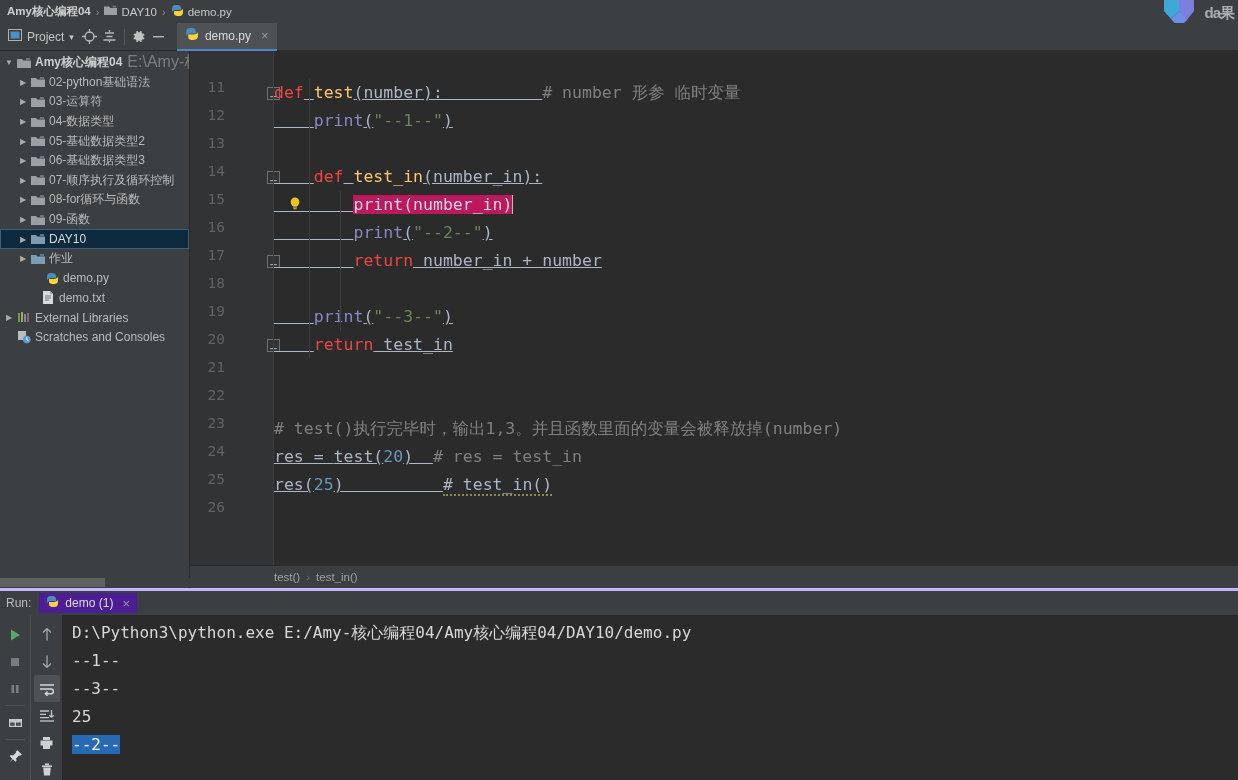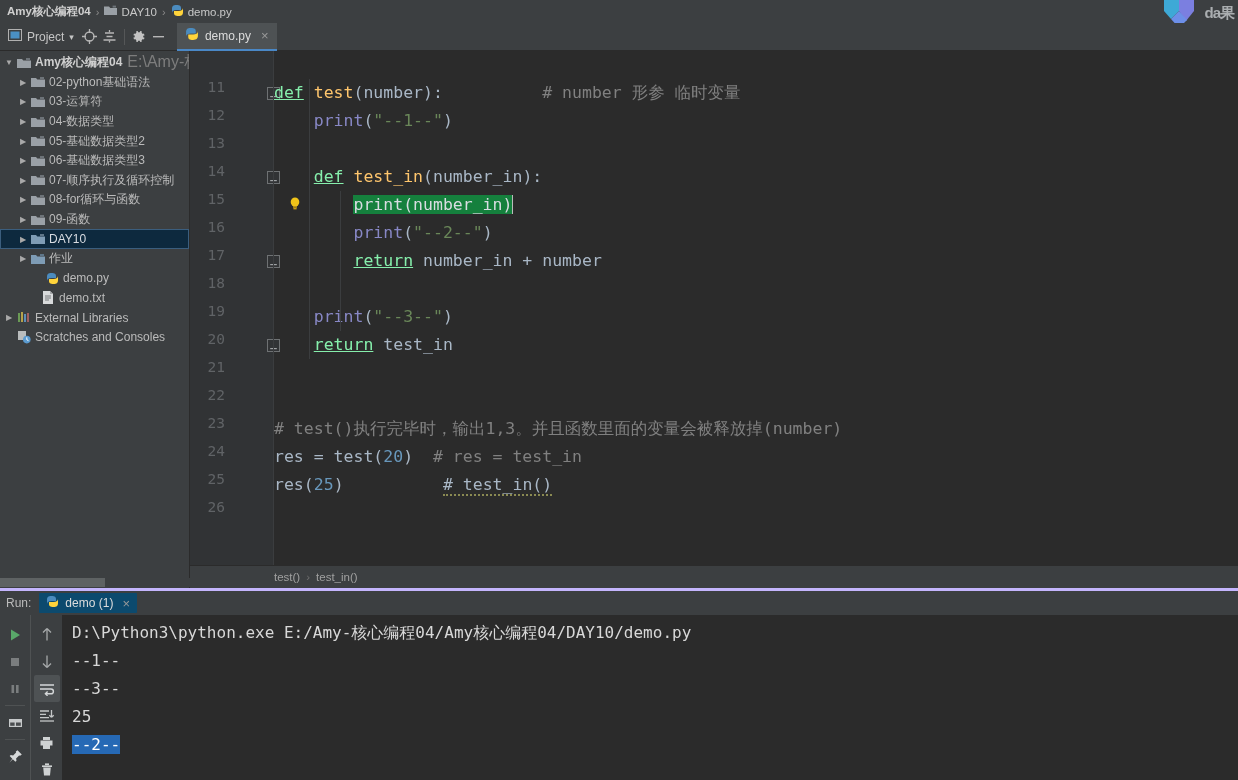--- a/index.html
+++ b/index.html
@@ -89,28 +89,28 @@
   .foldbar { position:absolute; left:83px; top:0; width:1px; height:537px; background:#3b3d3f; }
   .bulb { position:absolute; left:98px; font-size:13px; }
 
   .code {
     position:absolute; left:84px; top:0; width:964px; height:537px;
     font-family:"DejaVu Sans Mono", monospace; font-size:16.5px;
     line-height:28px; color:#a9b7c6; white-space:pre;
     padding-left:0px;
   }
   .cline { height:28px; white-space:pre; }
-  .kw   { color:#86efac;text-decoration:underline; }
+  .kw   { color:#ef4444; }
   .fn   { color:#ffc66d; }
   .str  { color:#6a8759; }
   .num  { color:#6897bb; }
   .cmt  { color:#808080; }
   .pf   { color:#8888c6; }
-  .def  { color:#a9b7c6; }
-  .sel  { background:#15803d; color:#d8dce2; }
+  .def  { color:#a9b7c6;text-decoration:underline; }
+  .sel  { background:#be185d; color:#d8dce2; }
   .caret { display:inline-block; width:1px; height:19px; background:#bbbbbb; vertical-align:-4px; }
   .squig { border-bottom:2px dotted #8a8a52; }
 
   
   .iguide { position:absolute; width:1px; background:#3b3d3f; }
 
   
   .edcrumb {
     position:absolute; left:190px; top:565px; width:1048px; height:23px;
     background:#3c3f41; display:flex; align-items:center; gap:6px;
@@ -121,21 +121,21 @@
 
   
   .runpanel {
     position:absolute; left:0; top:588px; width:1238px; height:192px;
     background:#3c3f41; border-top:3px solid #c4b5fd;
   }
   .runtabs { height:24px; display:flex; align-items:center; padding-left:6px; gap:8px; }
   .run-lbl { color:#bbbbbb; font-size:12px; }
   .run-tab {
     display:flex; align-items:center; gap:6px; padding:2px 7px;
-    background:#0c4a6e; color:#dcdcdc; font-size:12px; border-radius:1px;
+    background:#4c1d95; color:#dcdcdc; font-size:12px; border-radius:1px;
   }
   .run-tab .x { color:#999; font-size:13px; margin-left:3px; }
 
   .runbody { position:absolute; left:0; top:24px; width:1238px; height:168px; display:flex; }
   .rtoolA { width:30px; height:168px; background:#3c3f41; display:flex;
             flex-direction:column; align-items:center; padding-top:6px; gap:0px; }
   .rtoolB { width:32px; height:168px; background:#3c3f41; display:flex;
             flex-direction:column; align-items:center; padding-top:6px; gap:0px;
             border-left:1px solid #4f5253; }
   .ricon { width:26px; height:27px; display:flex; align-items:center; justify-content:center; }

